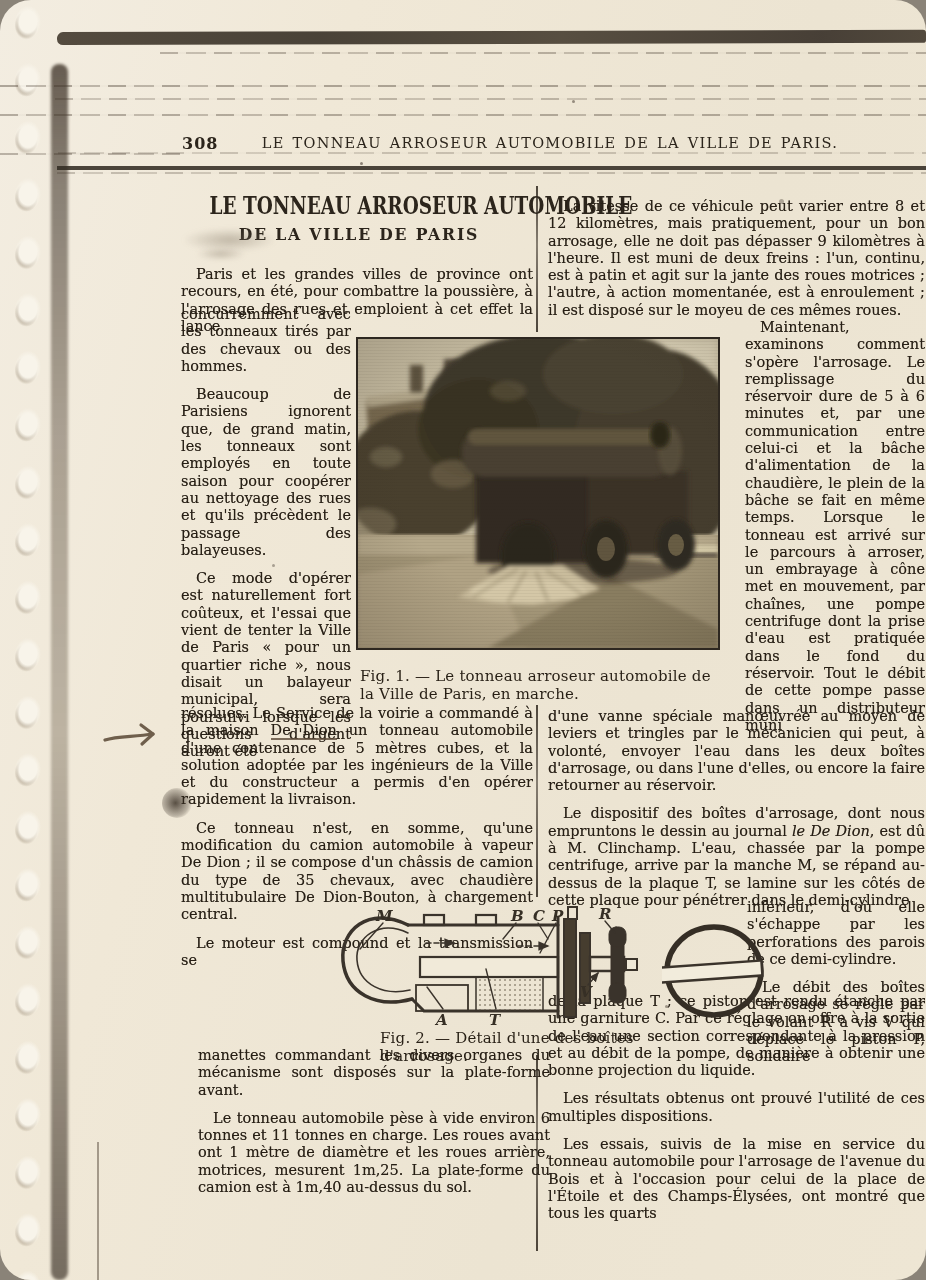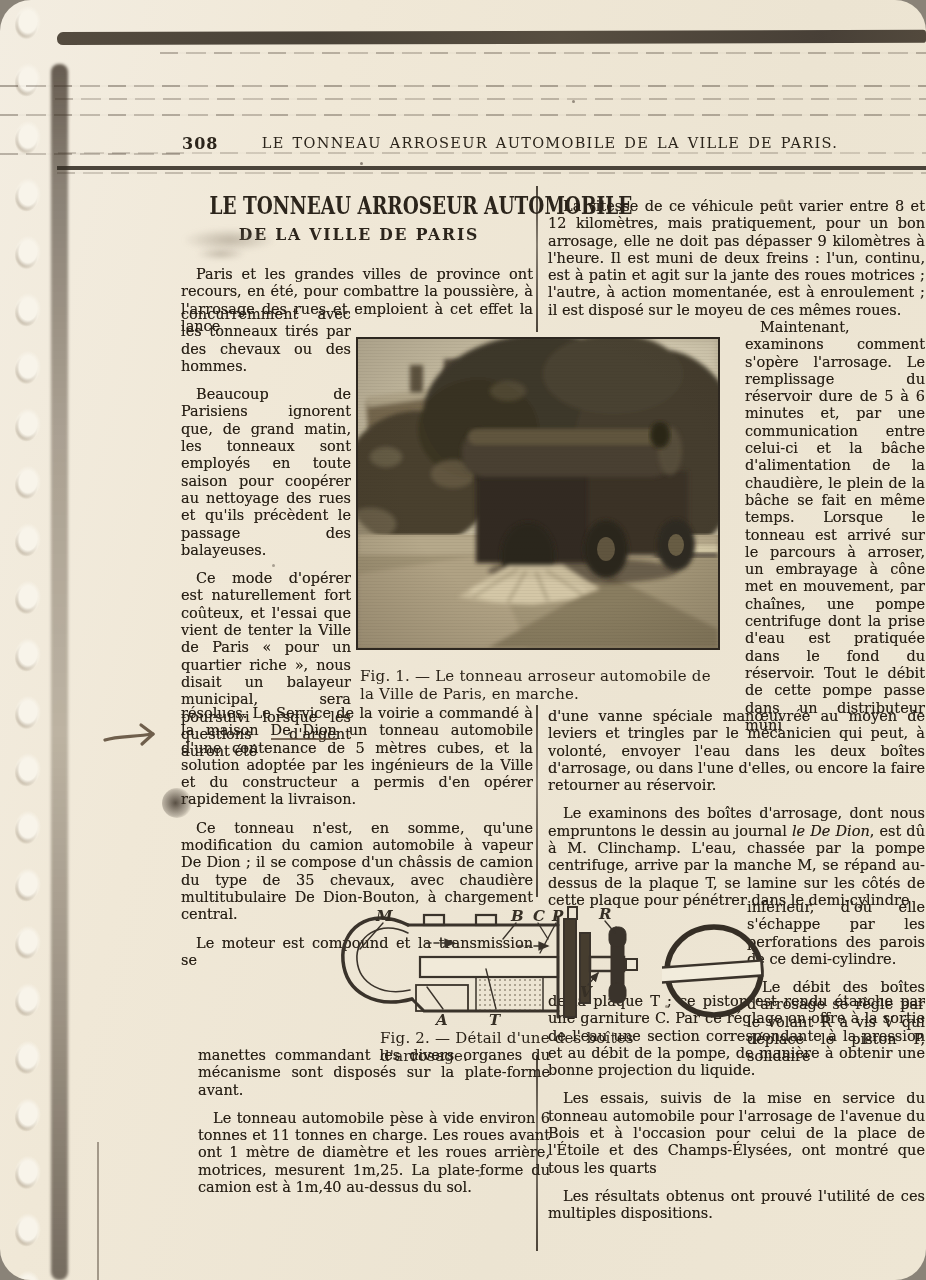--- a/index.html
+++ b/index.html
@@ -112,30 +112,30 @@
   </div>
 
   <div class="abs blk" style="left:548px;top:187px;width:377px">
     <p class="ind">La vitesse de ce véhicule peut varier entre 8 et 12 kilomètres, mais pratiquement, pour un bon arrosage, elle ne doit pas dépasser 9 kilomètres à l'heure. Il est muni de deux freins : l'un, continu, est à patin et agit sur la jante des roues motrices ; l'autre, à action momentanée, est à enroulement ; il est disposé sur le moyeu de ces mêmes roues.</p>
   </div>
   <div class="abs blk" style="left:745px;top:308px;width:180px">
     <p class="ind">Maintenant, examinons comment s'opère l'arrosage. Le remplissage du réservoir dure de 5 à 6 minutes et, par une communication entre celui-ci et la bâche d'alimentation de la chaudière, le plein de la bâche se fait en même temps. Lorsque le tonneau est arrivé sur le parcours à arroser, un embrayage à cône met en mouvement, par chaînes, une pompe centrifuge dont la prise d'eau est pratiquée dans le fond du réservoir. Tout le débit de cette pompe passe dans un distributeur muni</p>
   </div>
   <div class="abs blk" style="left:548px;top:708px;width:377px">
     <p>d'une vanne spéciale manœuvrée au moyen de leviers et tringles par le mécanicien qui peut, à volonté, envoyer l'eau dans les deux boîtes d'arrosage, ou dans l'une d'elles, ou encore la faire retourner au réservoir.</p>
-    <p class="ind"><span>Le examinons des boîtes d'arrosage, dont nous empruntons le dessin au journal </span><span class="ital">le De Dion</span><span>, est dû à M. Clinchamp. L'eau, chassée par la pompe centrifuge, arrive par la manche M, se répand au-dessus de la plaque T, se lamine sur les côtés de cette plaque pour pénétrer dans le demi-cylindre</span></p>
+    <p class="ind"><span>Le dispositif des boîtes d'arrosage, dont nous empruntons le dessin au journal </span><span class="ital">le De Dion</span><span>, est dû à M. Clinchamp. L'eau, chassée par la pompe centrifuge, arrive par la manche M, se répand au-dessus de la plaque T, se lamine sur les côtés de cette plaque pour pénétrer dans le demi-cylindre</span></p>
   </div>
   <div class="abs blk" style="left:747px;top:899px;width:178px">
     <p>inférieur, d'où elle s'échappe par les perforations des parois de ce demi-cylindre.</p>
     <p class="ind">Le débit des boîtes d'arrosage se règle par le volant R à vis V qui déplace le piston P, solidaire</p>
   </div>
   <div class="abs blk" style="left:548px;top:993px;width:377px">
     <p>de la plaque T ; ce piston est rendu étanche par une garniture C. Par ce réglage on offre à la sortie de l'eau une section correspondante à la pression et au débit de la pompe, de manière à obtenir une bonne projection du liquide.</p>
+    <p class="ind">Les résultats obtenus ont prouvé l'utilité de ces multiples dispositions.</p>
     <p class="ind">Les essais, suivis de la mise en service du tonneau automobile pour l'arrosage de l'avenue du Bois et à l'occasion pour celui de la place de l'Étoile et des Champs-Élysées, ont montré que tous les quarts</p>
-    <p class="ind">Les résultats obtenus ont prouvé l'utilité de ces multiples dispositions.</p>
   </div>
 
   <div class="abs photo">
     <svg viewBox="0 0 360 309" preserveAspectRatio="none">
       <defs>
         <filter id="soft">
             <feGaussianBlur stdDeviation="2.2"></feGaussianBlur>
           </filter>
         <filter id="soft2">
             <feGaussianBlur stdDeviation="4.5"></feGaussianBlur>

